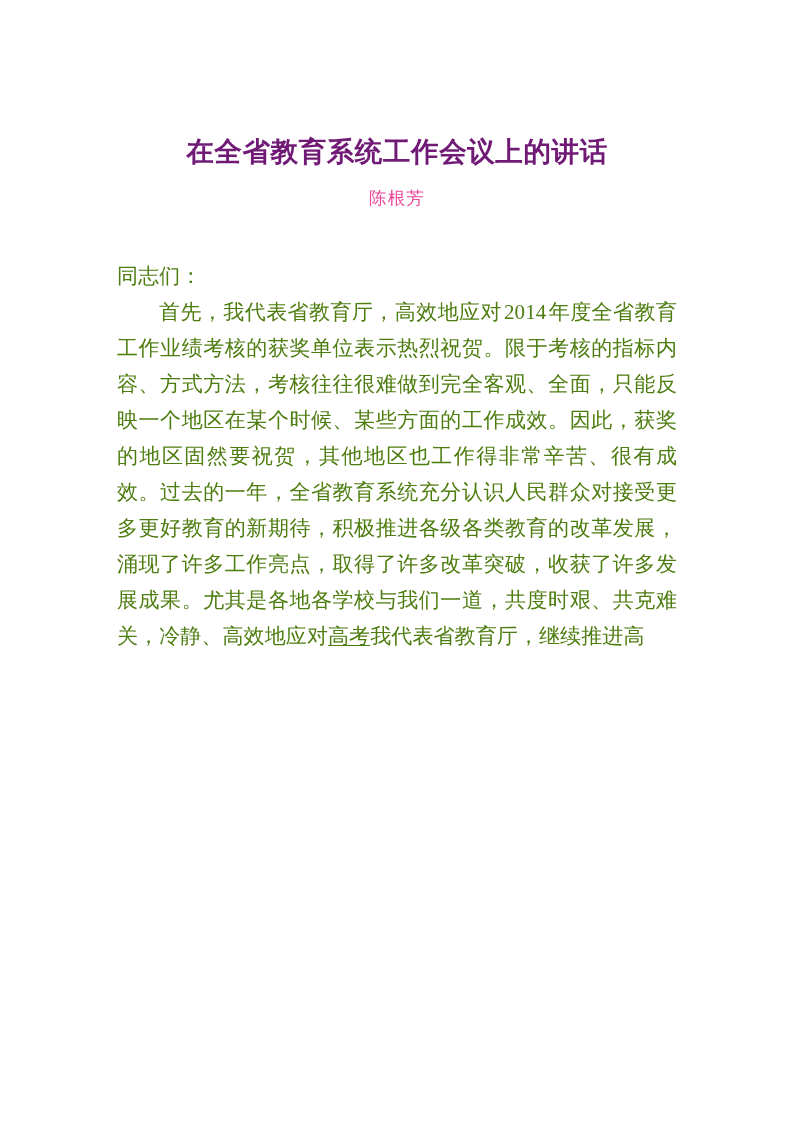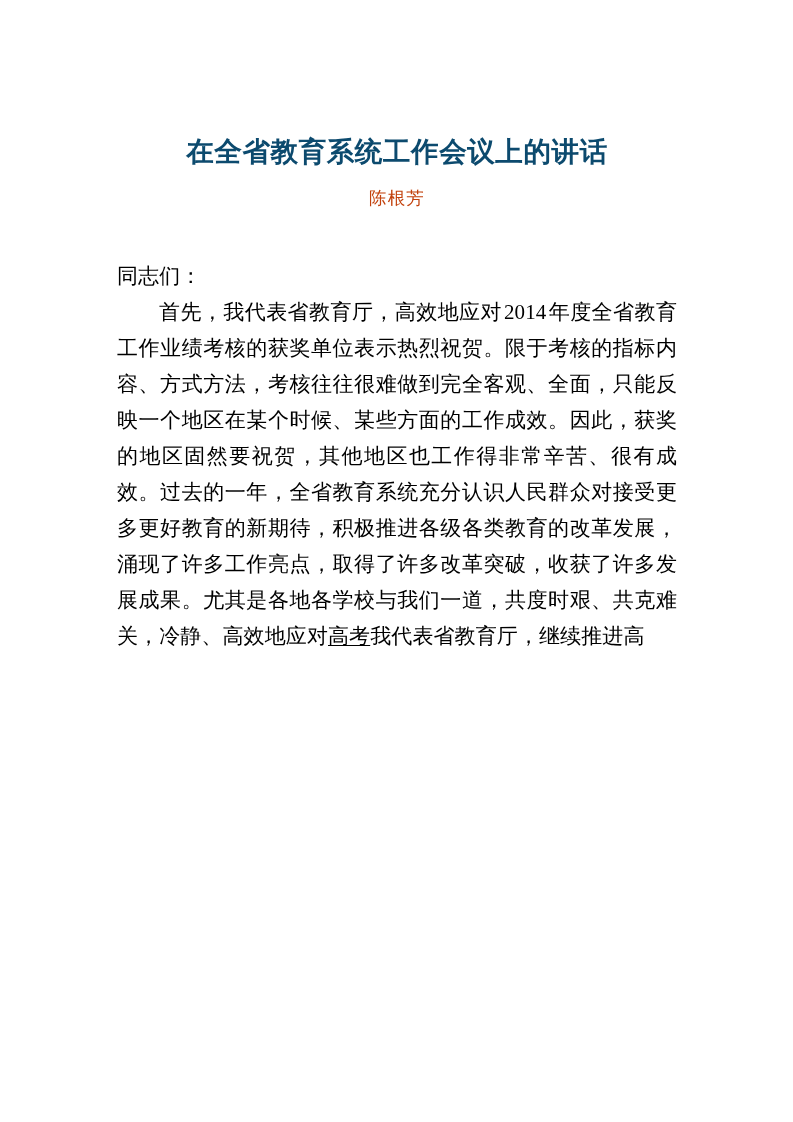--- a/index.html
+++ b/index.html
@@ -28,33 +28,33 @@
   
   .doc-title {
     text-align: center;
     font-family: "Liberation Serif", "DejaVu Serif", serif;
     font-size: 27.5px;
     font-weight: 700;
     letter-spacing: 0.6px;
     line-height: 1.25;
     margin: 0;
     padding-top: 135px;
-    color: #0c4a6e;
+    color: #701a75;
     white-space: nowrap;
   }
   .doc-author {
     text-align: center;
     font-family: "DejaVu Serif", "Liberation Serif", serif;
     font-size: 17.5px;
     font-weight: 400;
     letter-spacing: 1.2px;
     line-height: 1.3;
     margin: 0;
     padding-top: 18px;
-    color: #c2410c;
+    color: #ec4899;
   }
   .doc-date {
     text-align: center;
     font-family: "Liberation Serif", "DejaVu Serif", serif;
     font-size: 17px;
     font-weight: 400;
     line-height: 1.3;
     margin: 0;
     padding-top: 19px;
     color: #0a0a0a;
@@ -65,21 +65,21 @@
   }
   
   .body-block {
     padding-top: 48px;
   }
   .para {
     font-family: "DejaVu Serif", "Liberation Serif", serif;
     font-size: 21px;
     line-height: 36px;
     margin: 0;
-    color: #000000;
+    color: #4d7c0f;
     text-align: justify;
     text-justify: inter-character;
     letter-spacing: 0.1px;
     word-break: break-all;
   }
   .para.salutation {
     text-indent: 0;
   }
   .para.indented {
     text-indent: 2em;

